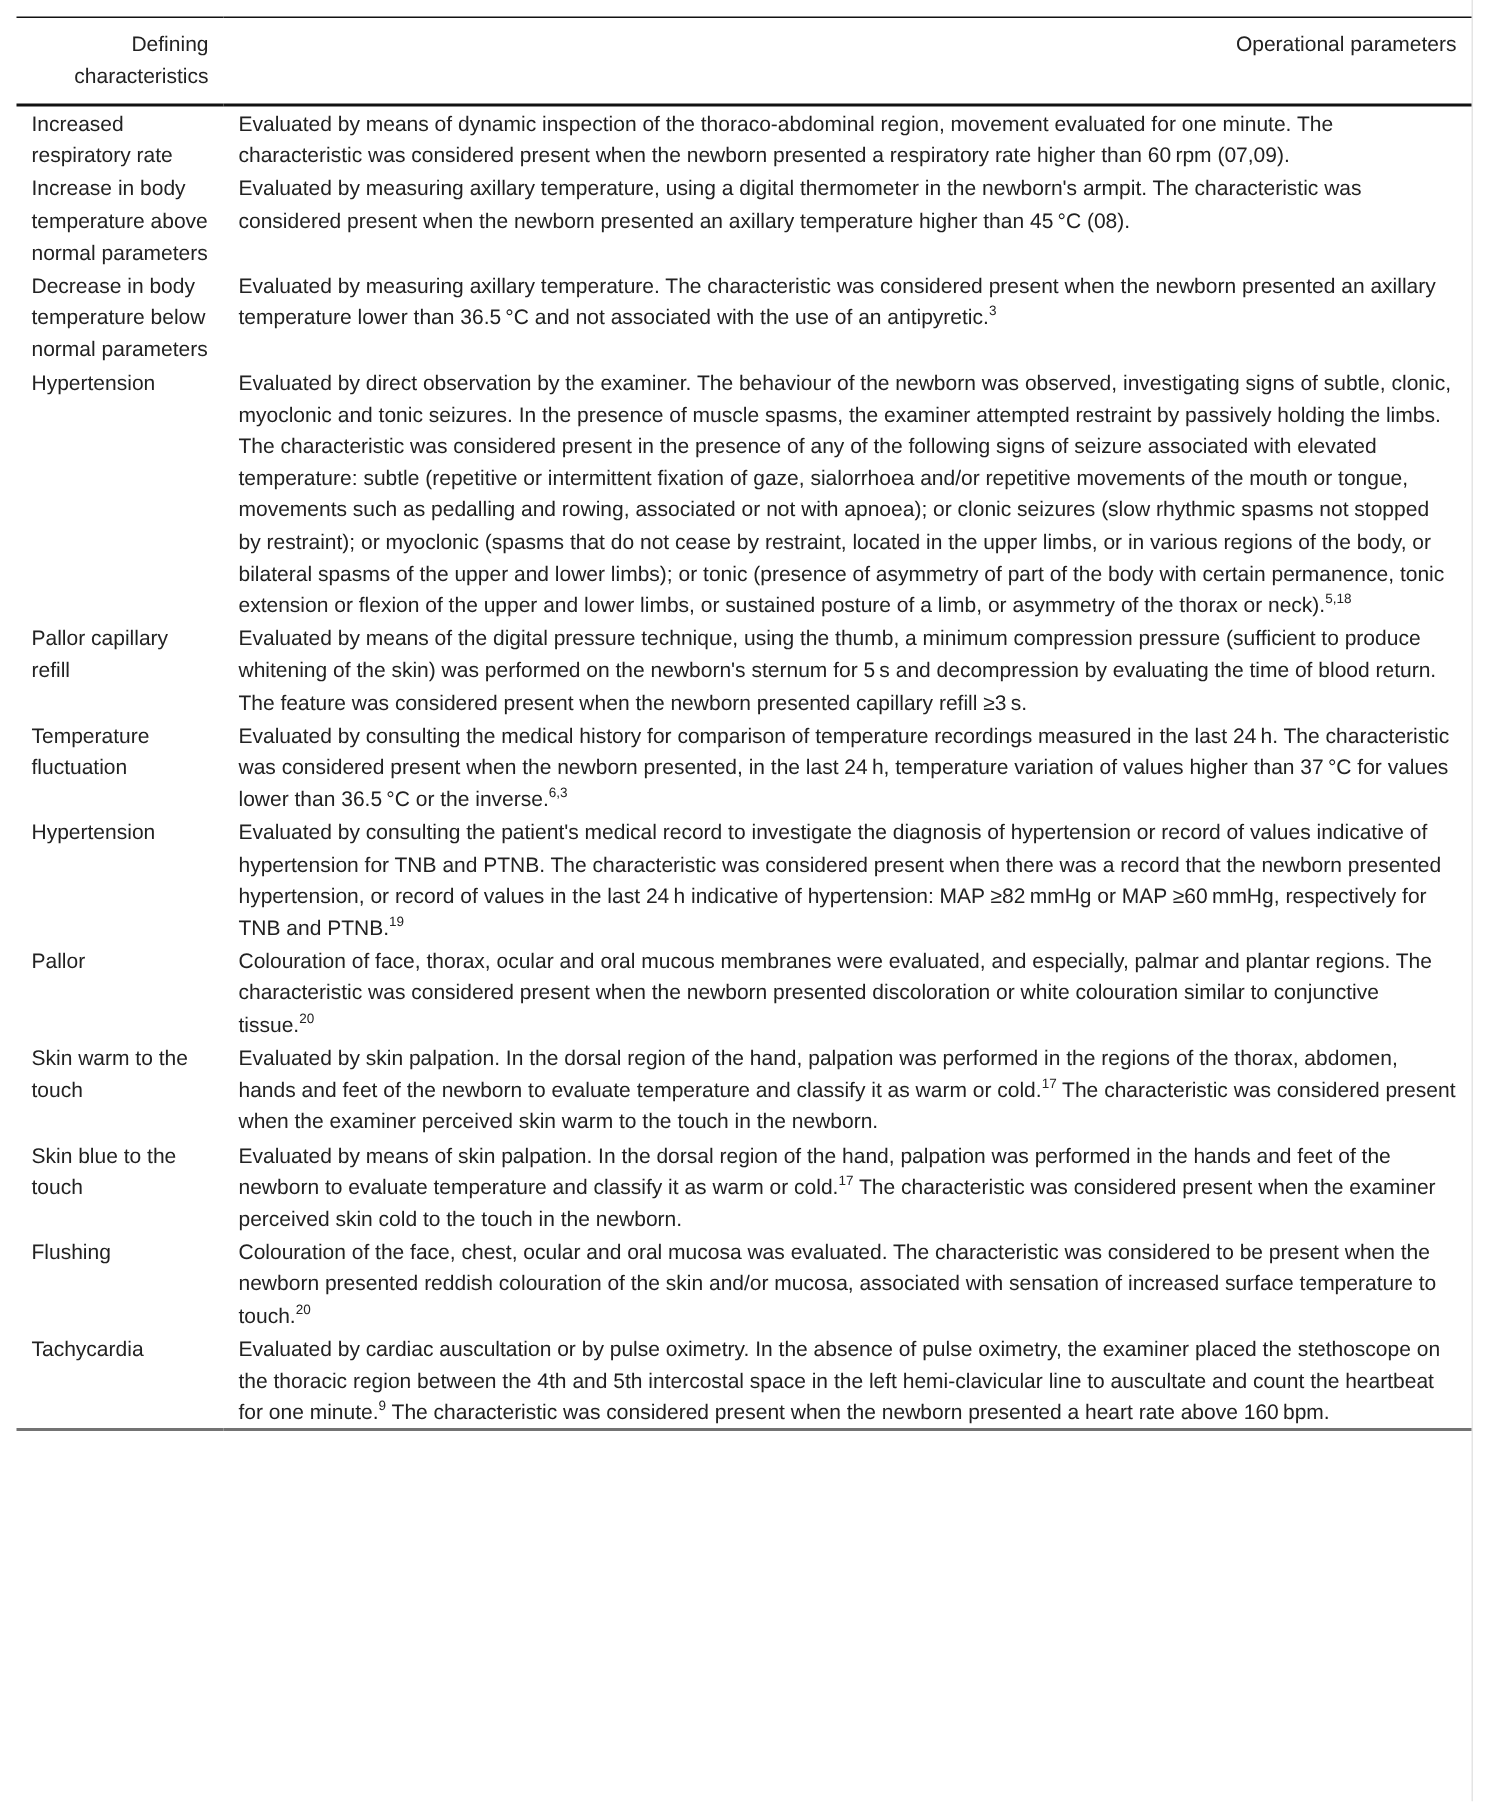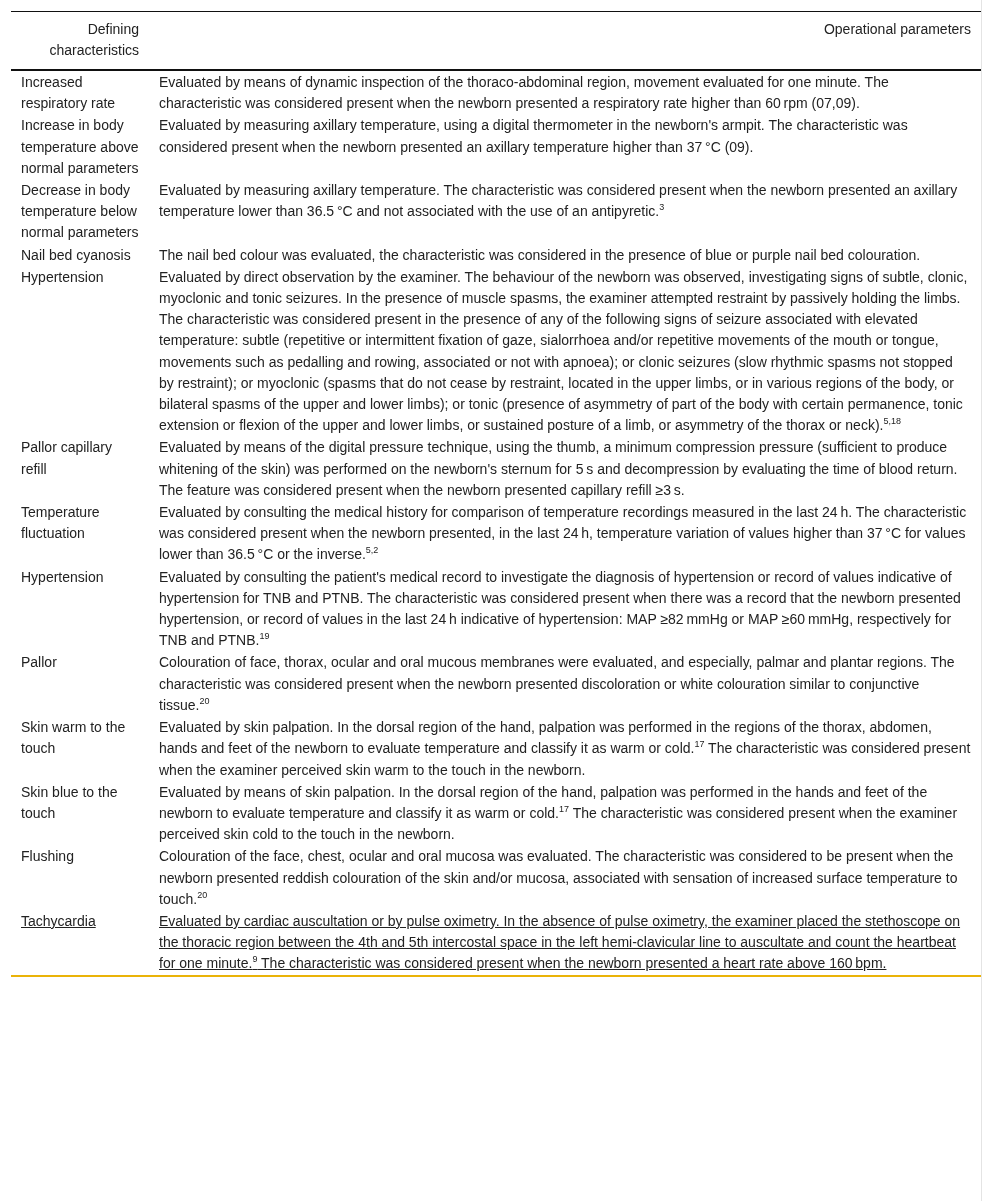--- a/index.html
+++ b/index.html
@@ -31,22 +31,21 @@
     top: 11px;
     width: 970px;
     border-collapse: collapse;
     table-layout: fixed;
   }
   table.defs thead tr {
     border-top: 1px solid #111111;
     border-bottom: 2px solid #111111;
   }
   table.defs tbody tr:last-child {
-    border-bottom: 2px solid #eab308;
-    text-decoration: underline;
+    border-bottom: 2px solid #737373;
   }
   table.defs th {
     font-weight: normal;
     text-align: right;
     vertical-align: top;
     padding: 7px 10px 8px 10px;
     line-height: 21px;
   }
   table.defs td {
     vertical-align: top;
@@ -78,41 +77,37 @@
       <th>Operational parameters</th>
     </tr>
   </thead>
   <tbody>
     <tr>
       <td>Increased respiratory rate</td>
       <td><span>Evaluated by means of dynamic inspection of the thoraco-abdominal region, movement evaluated for one minute. The characteristic was considered present when the newborn presented a respiratory rate higher than 60 rpm (07,09).</span></td>
     </tr>
     <tr>
       <td>Increase in body temperature above normal parameters</td>
-      <td><span>Evaluated by measuring axillary temperature, using a digital thermometer in the newborn's armpit. The characteristic was considered present when the newborn presented an axillary temperature higher than 37 °C (09).</span></td>
+      <td><span>Evaluated by measuring axillary temperature, using a digital thermometer in the newborn's armpit. The characteristic was considered present when the newborn presented an axillary temperature higher than 45 °C (08).</span></td>
     </tr>
     <tr>
       <td>Decrease in body temperature below normal parameters</td>
       <td><span>Evaluated by measuring axillary temperature. The characteristic was considered present when the newborn presented an axillary temperature lower than 36.5 °C and not associated with the use of an antipyretic.</span><sup>3</sup></td>
-    </tr>
-    <tr>
-      <td>Nail bed cyanosis</td>
-      <td><span>The nail bed colour was evaluated, the characteristic was considered in the presence of blue or purple nail bed colouration.</span></td>
     </tr>
     <tr>
       <td>Hypertension</td>
       <td><span>Evaluated by direct observation by the examiner. The behaviour of the newborn was observed, investigating signs of subtle, clonic, myoclonic and tonic seizures. In the presence of muscle spasms, the examiner attempted restraint by passively holding the limbs. The characteristic was considered present in the presence of any of the following signs of seizure associated with elevated temperature: subtle (repetitive or intermittent fixation of gaze, sialorrhoea and/or repetitive movements of the mouth or tongue, movements such as pedalling and rowing, associated or not with apnoea); or clonic seizures (slow rhythmic spasms not stopped by restraint); or myoclonic (spasms that do not cease by restraint, located in the upper limbs, or in various regions of the body, or bilateral spasms of the upper and lower limbs); or tonic (presence of asymmetry of part of the body with certain permanence, tonic extension or flexion of the upper and lower limbs, or sustained posture of a limb, or asymmetry of the thorax or neck).</span><sup>5,18</sup></td>
     </tr>
     <tr>
       <td>Pallor capillary refill</td>
       <td><span>Evaluated by means of the digital pressure technique, using the thumb, a minimum compression pressure (sufficient to produce whitening of the skin) was performed on the newborn's sternum for 5 s and decompression by evaluating the time of blood return. The feature was considered present when the newborn presented capillary refill ≥3 s.</span></td>
     </tr>
     <tr>
       <td>Temperature fluctuation</td>
-      <td><span>Evaluated by consulting the medical history for comparison of temperature recordings measured in the last 24 h. The characteristic was considered present when the newborn presented, in the last 24 h, temperature variation of values higher than 37 °C for values lower than 36.5 °C or the inverse.</span><sup>5,2</sup></td>
+      <td><span>Evaluated by consulting the medical history for comparison of temperature recordings measured in the last 24 h. The characteristic was considered present when the newborn presented, in the last 24 h, temperature variation of values higher than 37 °C for values lower than 36.5 °C or the inverse.</span><sup>6,3</sup></td>
     </tr>
     <tr>
       <td>Hypertension</td>
       <td><span>Evaluated by consulting the patient's medical record to investigate the diagnosis of hypertension or record of values indicative of hypertension for TNB and PTNB. The characteristic was considered present when there was a record that the newborn presented hypertension, or record of values in the last 24 h indicative of hypertension: MAP ≥82 mmHg or MAP ≥60 mmHg, respectively for TNB and PTNB.</span><sup>19</sup></td>
     </tr>
     <tr>
       <td>Pallor</td>
       <td><span>Colouration of face, thorax, ocular and oral mucous membranes were evaluated, and especially, palmar and plantar regions. The characteristic was considered present when the newborn presented discoloration or white colouration similar to conjunctive tissue.</span><sup>20</sup></td>
     </tr>
     <tr>

